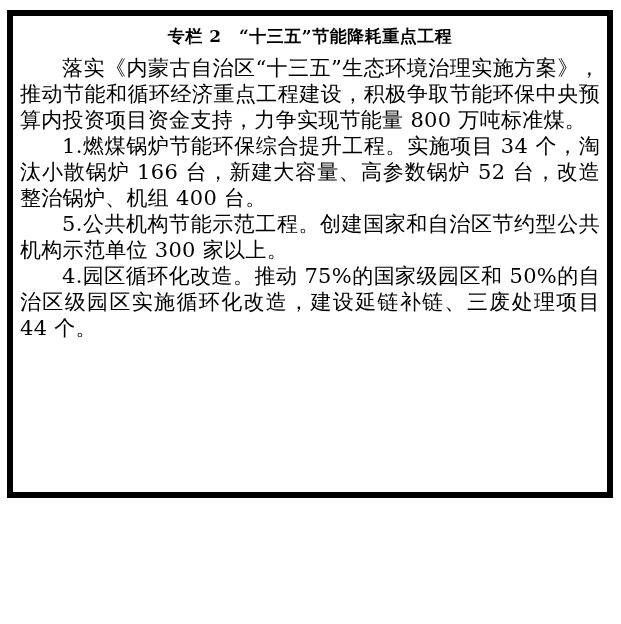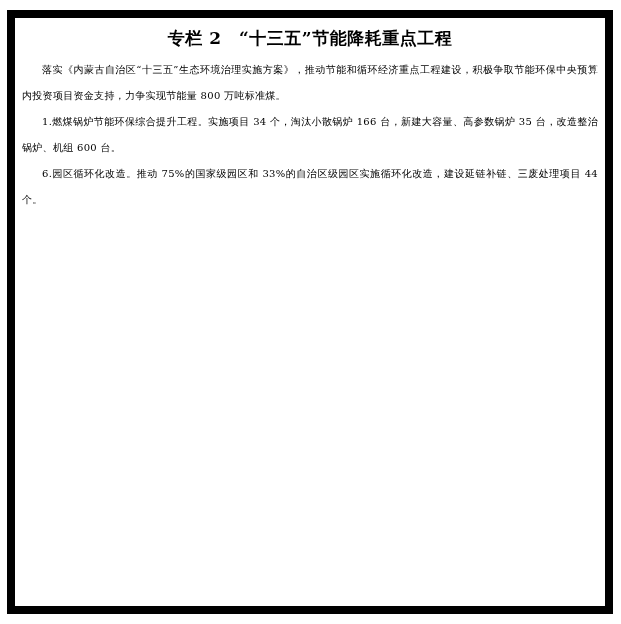--- a/index.html
+++ b/index.html
@@ -15,49 +15,50 @@
     height: 624px;
     background: #ffffff;
     font-family: "DejaVu Serif", "Liberation Serif", serif;
     color: #000000;
     box-sizing: border-box;
   }
   .column-box {
     box-sizing: border-box;
     margin: 10px 7px 0 7px;
     width: 606px;
-    height: 604px;
-    border: 8px solid #000000;
+    height: 488px;
+    border: 6px solid #000000;
     background: #ffffff;
     padding: 7px 7px 6px 7px;
     overflow: hidden;
   }
   .box-title {
     text-align: center;
     font-weight: bold;
     font-size: 17px;
     line-height: 26px;
     margin: 0 0 6px 0;
     letter-spacing: 0.5px;
     white-space: pre;
   }
   .box-body p {
     margin: 0;
-    font-size: 10px;
+    font-size: 21px;
     line-height: 26px;
     text-align: justify;
     text-indent: 2em;
     letter-spacing: 0.3px;
   }
 </style>
 </head>
 <body>
 
 <div class="page">
   <div class="column-box">
     <div class="box-title">专栏 2　“十三五”节能降耗重点工程</div>
     <div class="box-body">
       <p>落实《内蒙古自治区“十三五”生态环境治理实施方案》，推动节能和循环经济重点工程建设，积极争取节能环保中央预算内投资项目资金支持，力争实现节能量 800 万吨标准煤。</p>
-      <p>1.燃煤锅炉节能环保综合提升工程。实施项目 34 个，淘汰小散锅炉 166 台，新建大容量、高参数锅炉 35 台，改造整治锅炉、机组 600 台。</p>
-      <p>6.园区循环化改造。推动 75%的国家级园区和 33%的自治区级园区实施循环化改造，建设延链补链、三废处理项目 44 个。</p>
+      <p>1.燃煤锅炉节能环保综合提升工程。实施项目 34 个，淘汰小散锅炉 166 台，新建大容量、高参数锅炉 52 台，改造整治锅炉、机组 400 台。</p>
+      <p>5.公共机构节能示范工程。创建国家和自治区节约型公共机构示范单位 300 家以上。</p>
+      <p>4.园区循环化改造。推动 75%的国家级园区和 50%的自治区级园区实施循环化改造，建设延链补链、三废处理项目 44 个。</p>
     </div>
   </div>
 </div>
 
 </body></html>

